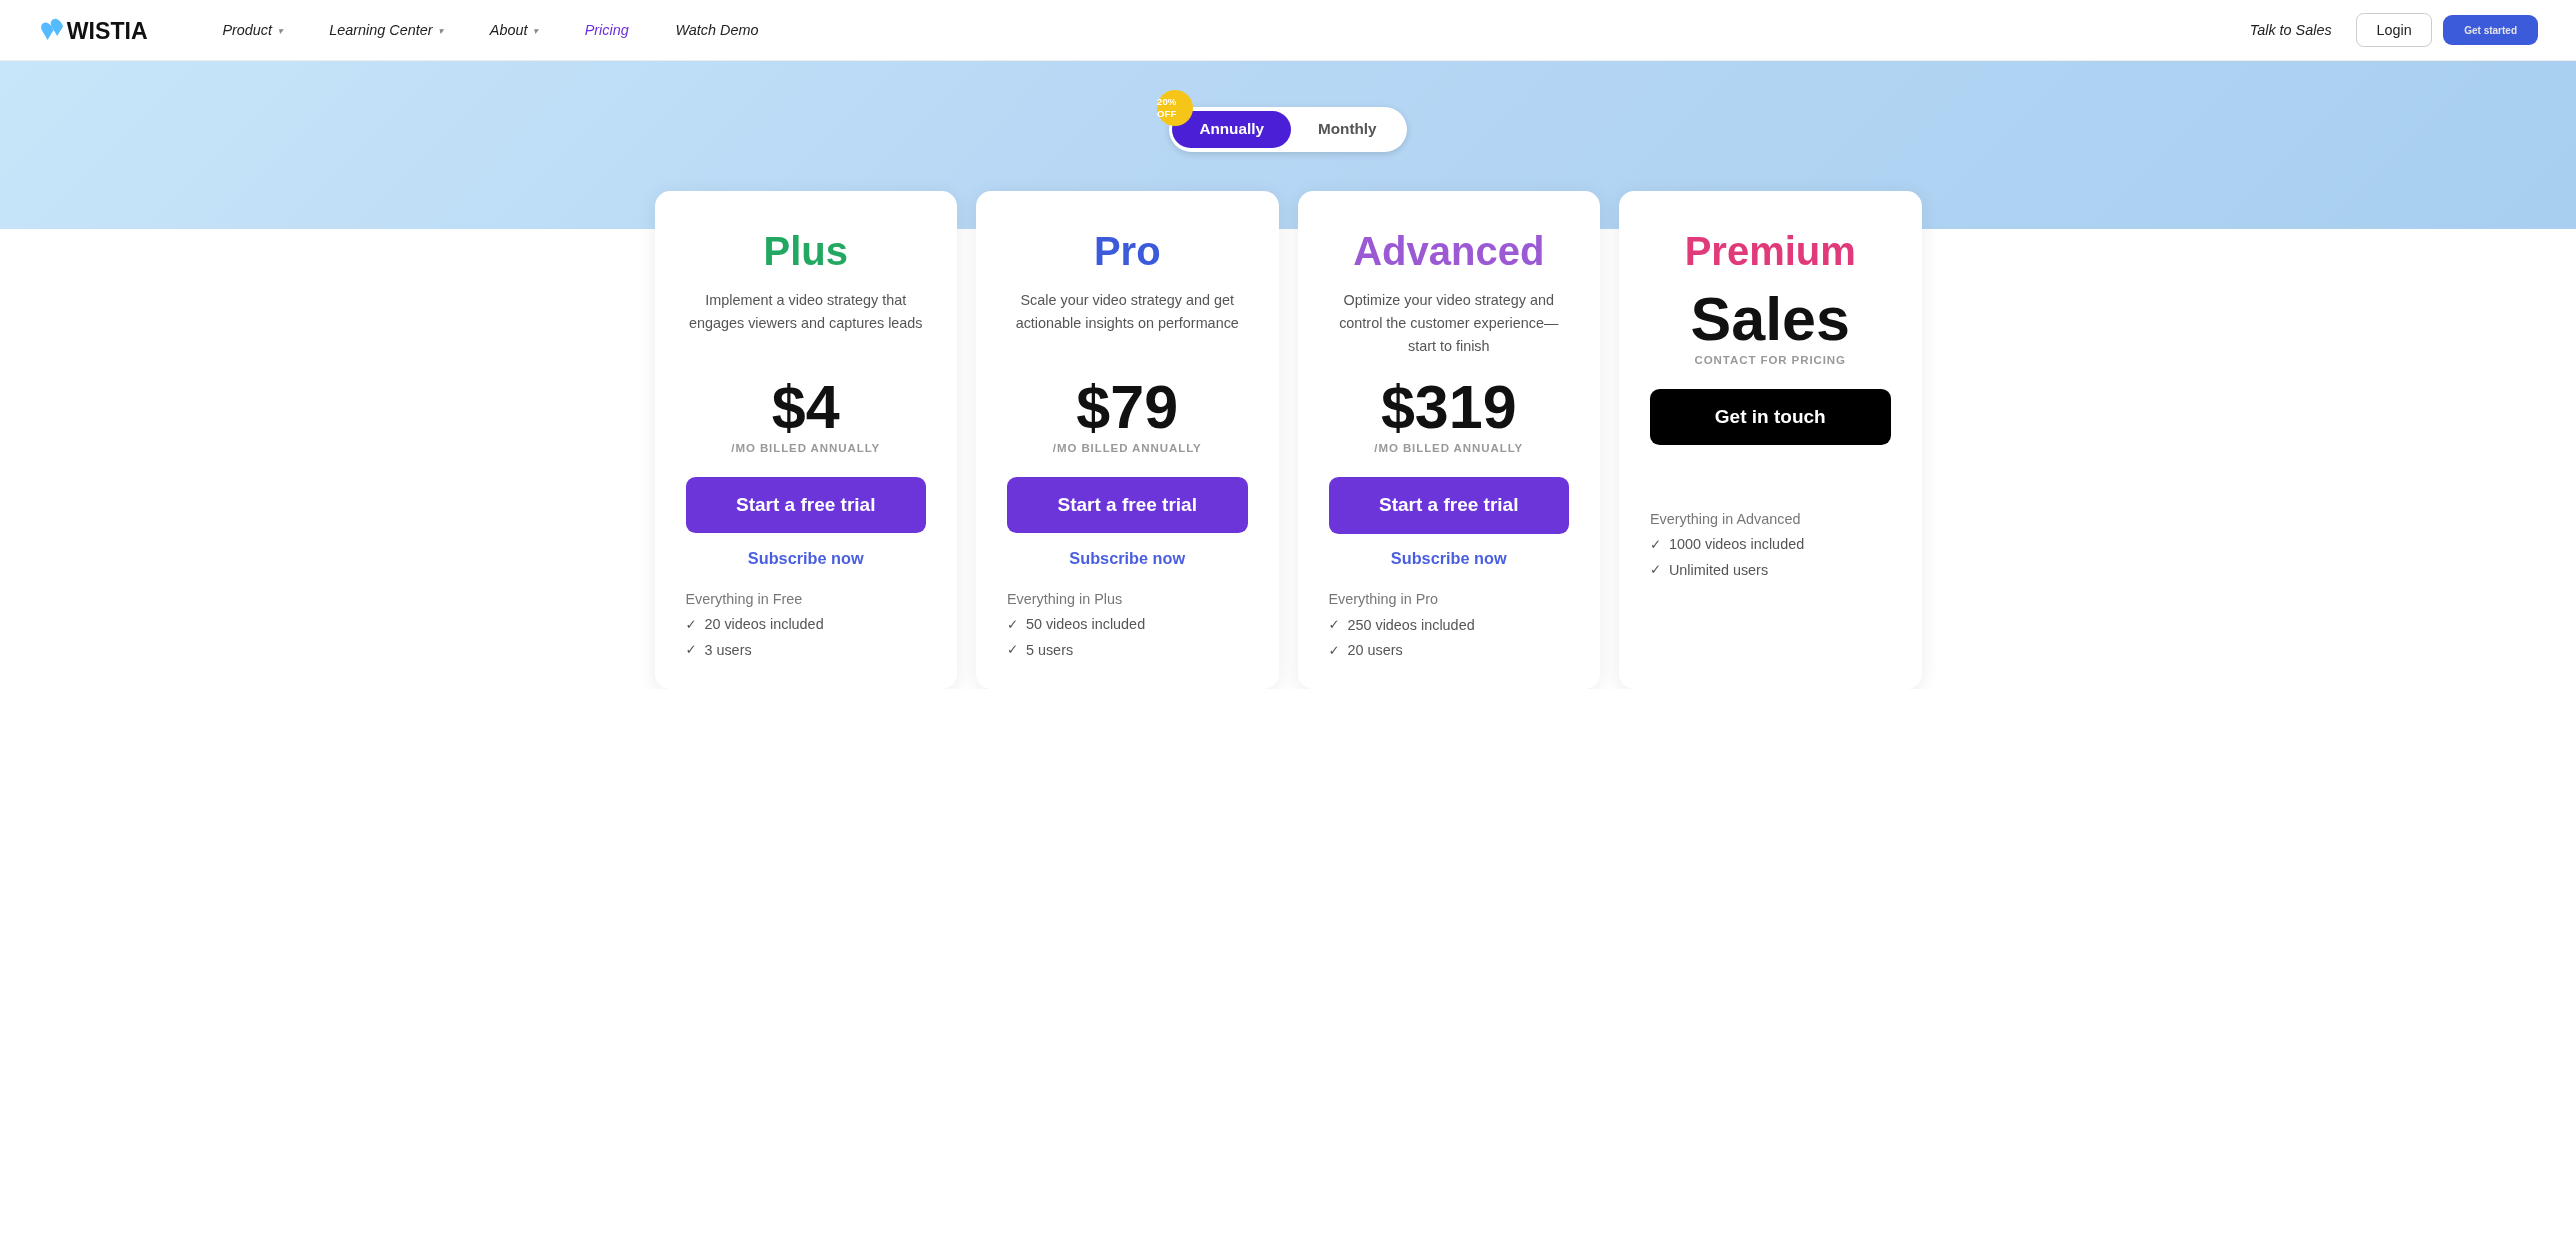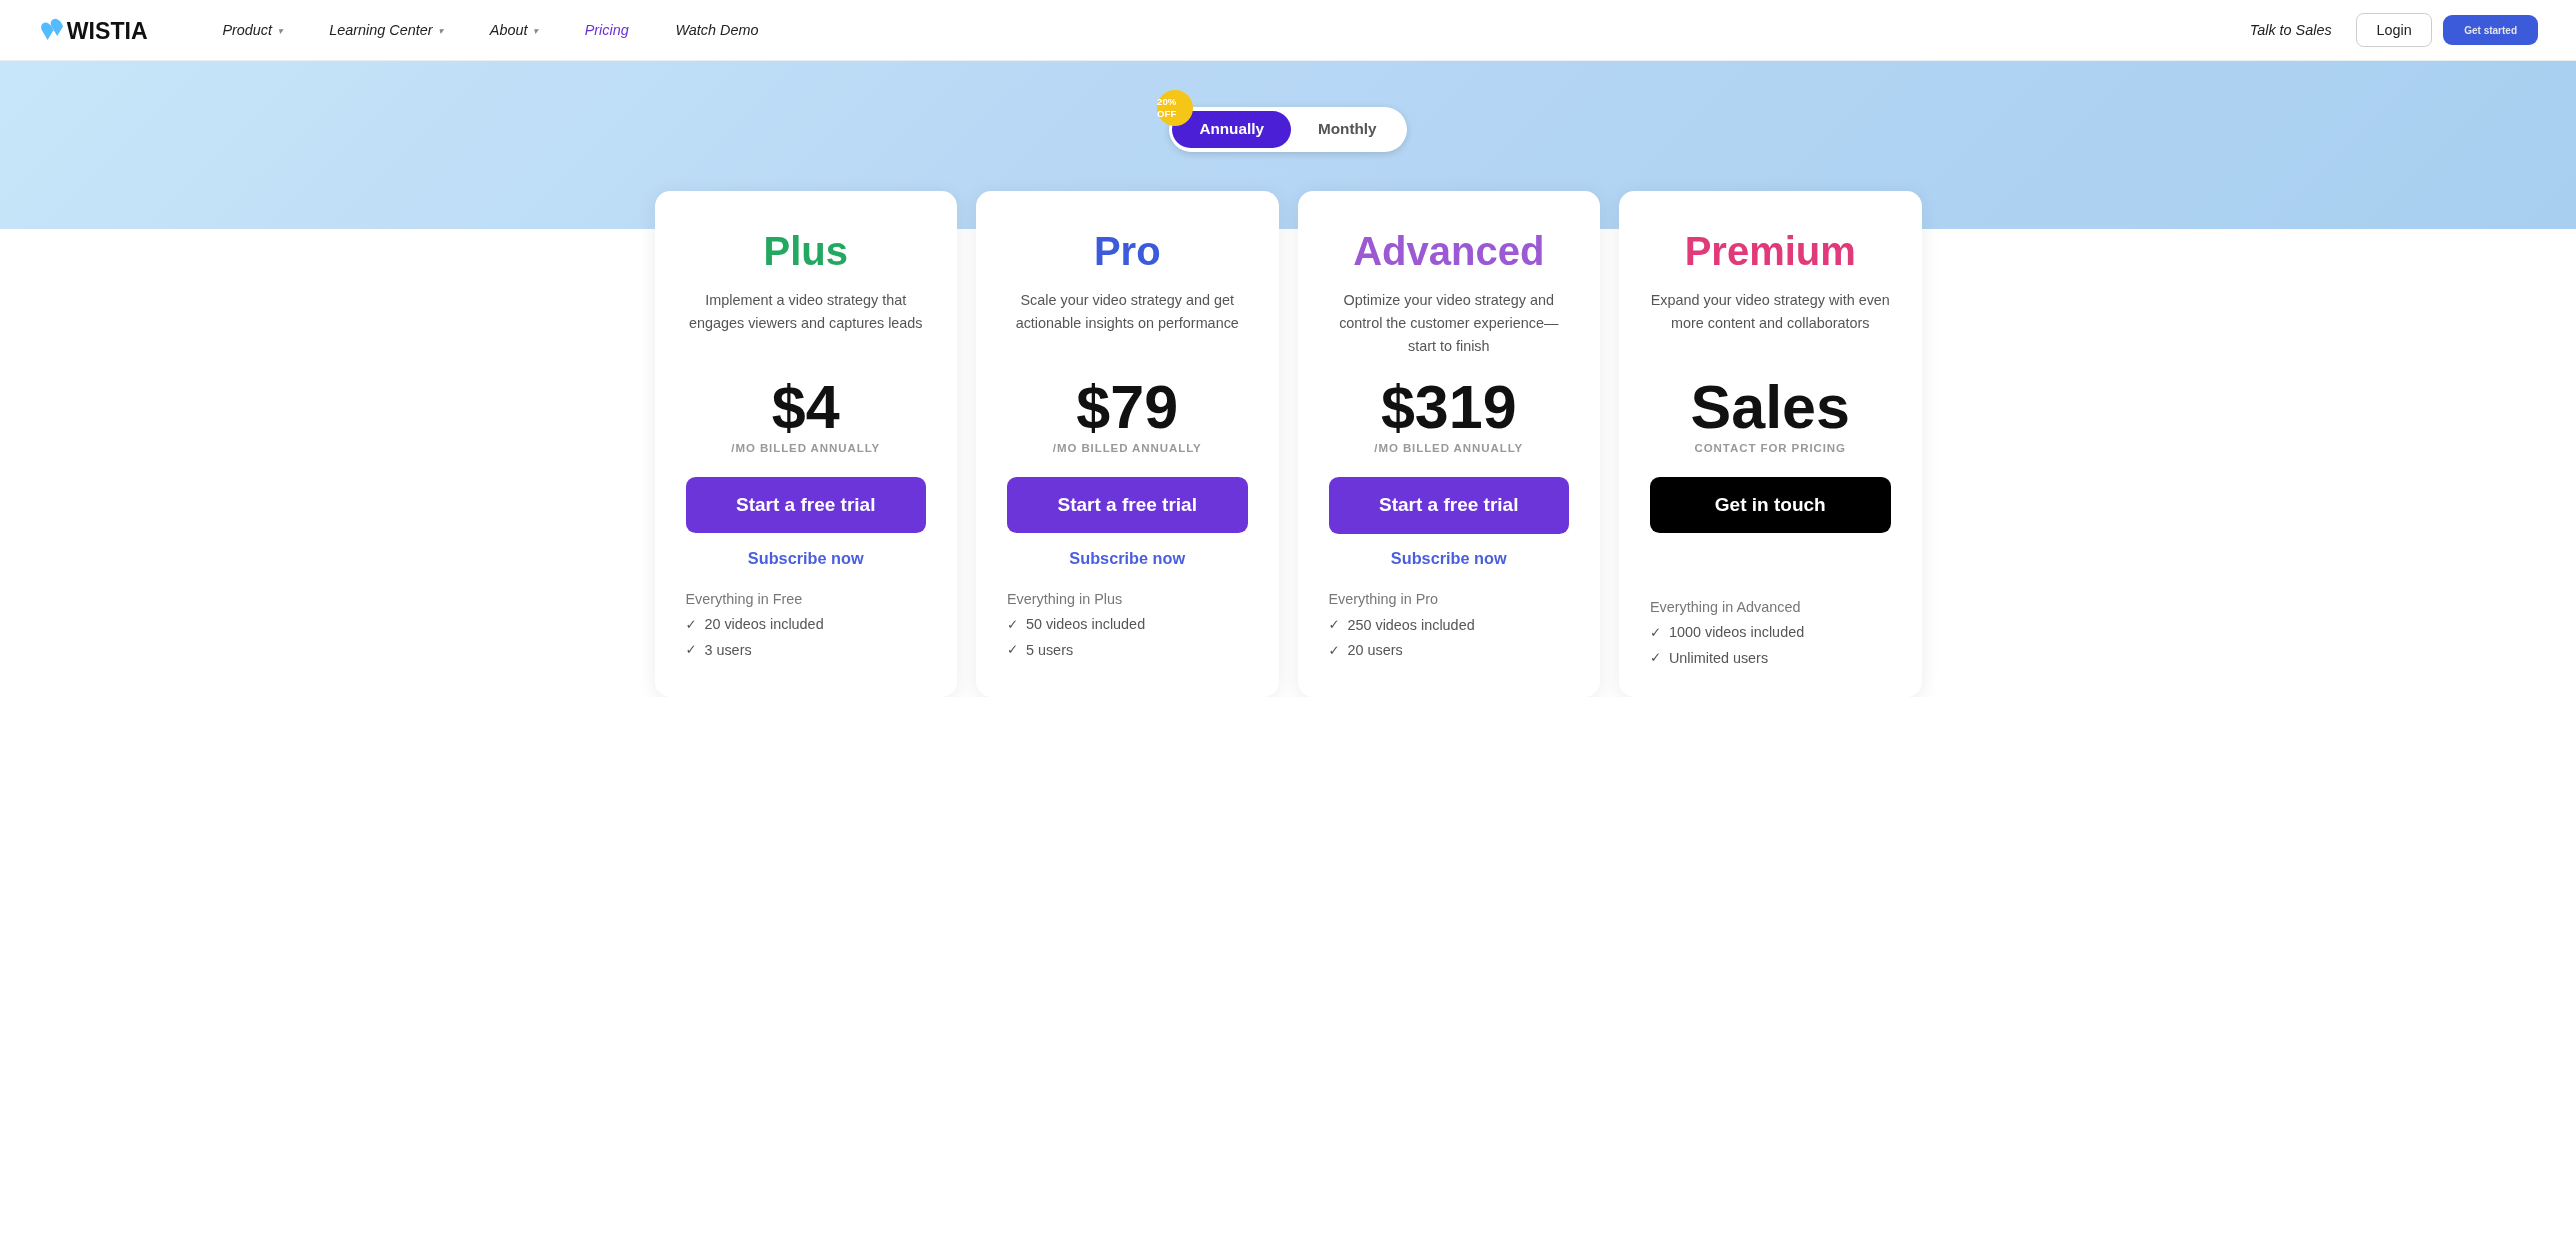--- a/index.html
+++ b/index.html
@@ -340,21 +340,20 @@
       </li>
       <li class="feature-item">
         <span class="check">✓</span>
         <span>20 users</span>
       </li>
     </ul>
   </div>
 
   <div class="pricing-card">
     <div class="plan-name color-premium">Premium</div>
-    <p class="plan-desc">Expand your video strategy with even more content and collaborators</p>
     <div class="plan-price">Sales</div>
     <div class="plan-price-sub">contact for pricing</div>
     <button class="btn-trial pink">Get in touch</button>
     <div style="height: 50px;"></div>
     <p class="feature-everything">Everything in Advanced</p>
     <ul class="features-list">
       <li class="feature-item">
         <span class="check">✓</span>
         <span>1000 videos included</span>
       </li>

